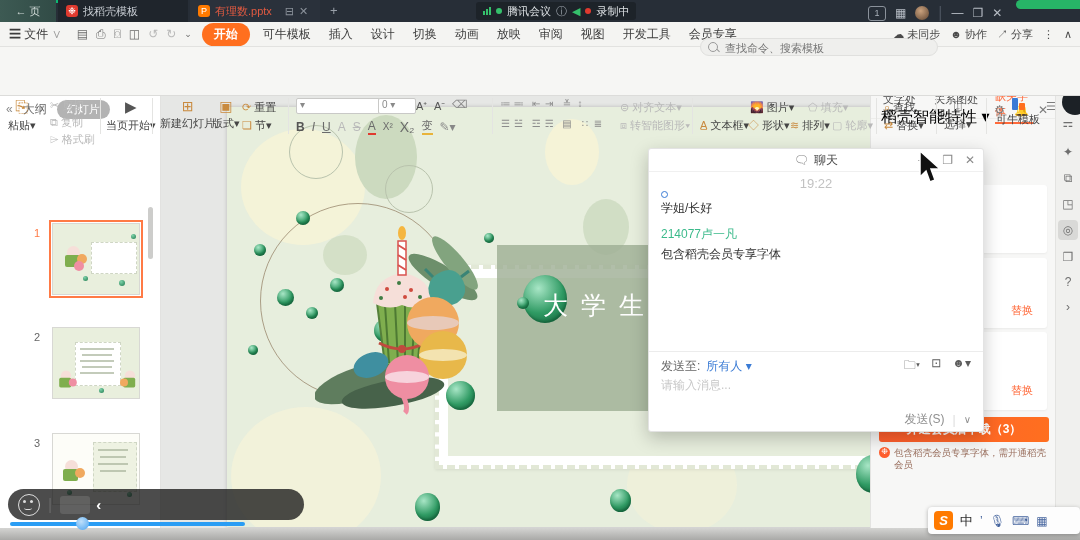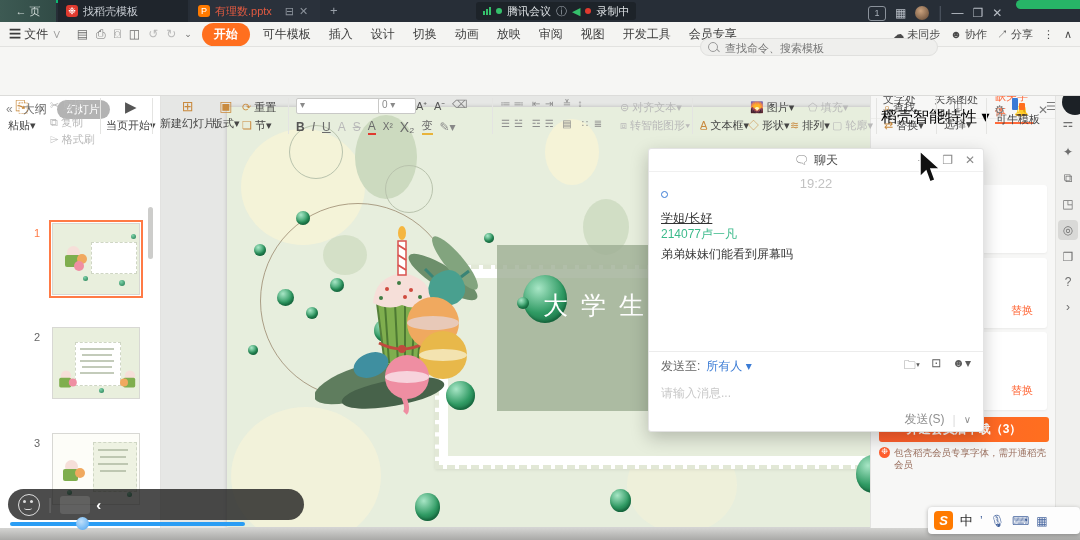--- a/index.html
+++ b/index.html
@@ -84,21 +84,21 @@
   
   .chat{left:648px;top:148px;width:334px;height:282px;background:#fff;border:1px solid #e3e3e3;border-radius:3px;box-shadow:0 6px 18px rgba(0,0,0,.22);z-index:8;}
   .chead{position:absolute;left:0;top:0;width:100%;height:22px;display:flex;align-items:center;justify-content:center;gap:5px;font-size:12px;color:#4a4a4a;border-bottom:1px solid #f0f0f0;}
   .cctl{position:absolute;right:8px;top:4px;display:flex;gap:12px;color:#8a8a8a;font-size:12px;}
   .ctime{position:absolute;left:0;top:27px;width:100%;text-align:center;font-size:13px;color:#c2c2c2;}
   .cmsg{position:absolute;left:12px;font-size:12px;color:#333;}
   .cfoot{position:absolute;left:0;top:202px;width:100%;border-top:1px solid #ececec;}
   .sendrow{position:absolute;left:12px;top:209px;font-size:12px;color:#666;display:flex;gap:6px;align-items:center;}
   .blue{color:#3a7bd5;}
   .ftools{position:absolute;right:12px;top:207px;display:flex;gap:11px;color:#5c5c5c;font-size:12px;}
-  .cinput{position:absolute;left:12px;top:236px;font-size:12px;color:#c8c8c8;}
+  .cinput{position:absolute;left:12px;top:228px;font-size:12px;color:#c8c8c8;}
   .csend{position:absolute;right:12px;top:262px;font-size:12px;color:#8f8f8f;display:flex;gap:8px;align-items:center;}
   
   .danmaku{left:8px;top:489px;width:296px;height:31px;background:rgba(25,25,25,.78);border-radius:16px;z-index:10;display:flex;align-items:center;color:#bbb;}
   .dm-face{width:20px;height:20px;border-radius:50%;border:1.6px solid #ddd;margin:0 8px 0 10px;position:relative;}
   .dm-face::before{content:"";position:absolute;left:4px;top:5px;width:3px;height:3px;background:#ddd;border-radius:50%;box-shadow:7px 0 0 #ddd;}
   .dm-face::after{content:"";position:absolute;left:5px;top:11px;width:8px;height:3px;border-bottom:1.6px solid #ddd;border-radius:50%;}
   .progress{left:10px;top:522px;width:235px;height:4px;background:#2a9df4;border-radius:2px;z-index:10;}
   .phandle{left:76px;top:517px;width:13px;height:13px;border-radius:50%;background:radial-gradient(circle at 40% 35%,#bfe0fb,#4aa3f0);z-index:11;}
   .bstrip{left:0;top:528px;width:1080px;height:12px;background:linear-gradient(#d4d4d2,#a9a9a7);z-index:9;}
   .sogou{left:928px;top:507px;width:152px;height:27px;background:#fdfdfd;border-radius:4px;box-shadow:0 1px 4px rgba(0,0,0,.3);z-index:12;display:flex;align-items:center;gap:7px;padding-left:6px;box-sizing:border-box;}
@@ -470,23 +470,23 @@
       <span style="color:#8a8a8a;">🗨</span>
       <span>聊天</span>
     </div>
     <div class="cctl">
       <span>—</span>
       <span>❐</span>
       <span>✕</span>
     </div>
     <div class="ctime">19:22</div>
     <div class="abs" style="left:12px;top:42px;width:5px;height:5px;border:1.5px solid #3a7bd5;border-radius:50%;"></div>
-    <div class="cmsg" style="top:61px;text-decoration:underline;">学姐/长好</div>
+    <div class="cmsg" style="top:51px;">学姐/长好</div>
     <div class="cmsg" style="top:77px;color:#3cba8b;">214077卢一凡</div>
-    <div class="cmsg" style="top:97px;">弟弟妹妹们能看到屏幕吗</div>
+    <div class="cmsg" style="top:97px;">包含稻壳会员专享字体</div>
     <div class="cfoot"></div>
     <div class="sendrow">
       <span>发送至:</span>
       <span class="blue"><span>所有人</span> ▾</span>
     </div>
     <div class="ftools">
       <span>🗀▾</span>
       <span>⊡</span>
       <span>☻▾</span>
     </div>

